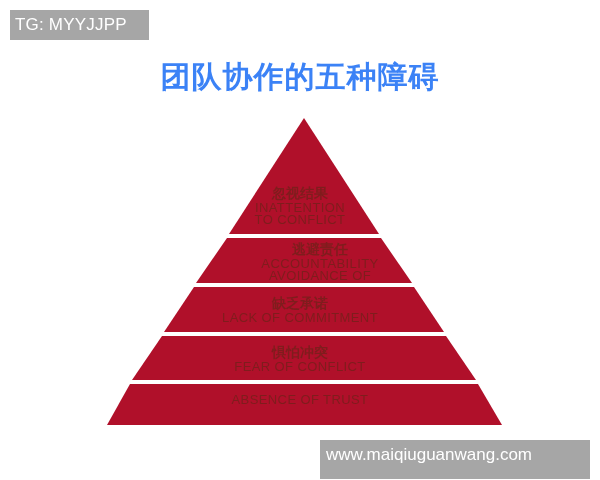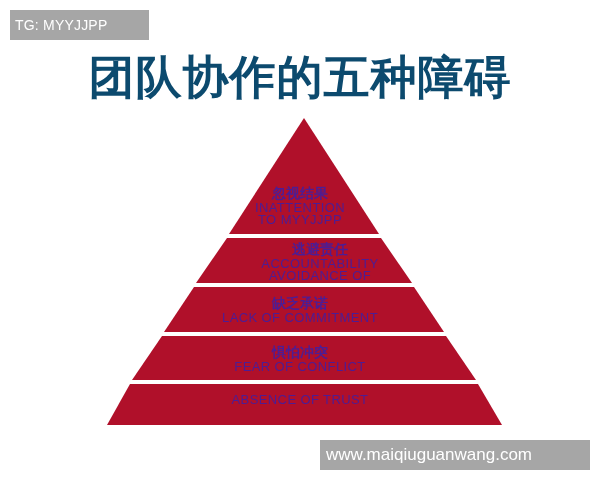--- a/index.html
+++ b/index.html
@@ -1,27 +1,27 @@
 <!DOCTYPE html>
 <html><head>
 <meta charset="utf-8">
 <style>
   html, body { margin:0; padding:0; }
   body { width:600px; height:480px; background:#ffffff; position:relative; overflow:hidden;
          font-family: "DejaVu Sans", sans-serif; }
   .tag { position:absolute; left:10px; top:10px; width:139px; height:30px; background:#a6a6a6;
-         color:#fff; font-family:"Liberation Sans", sans-serif; font-size:14px; line-height:30px;
+         color:#fff; font-family:"Liberation Sans", sans-serif; font-size:17px; line-height:30px;
          padding-left:5px; box-sizing:border-box; letter-spacing:0.2px; }
-  .title { position:absolute; left:0; width:600px; top:55px; text-align:center; font-size:46px;
-           font-weight:bold; color:#0c4a6e; letter-spacing:1px; line-height:44px; }
+  .title { position:absolute; left:0; width:600px; top:55px; text-align:center; font-size:30px;
+           font-weight:bold; color:#3b82f6; letter-spacing:1px; line-height:44px; }
   svg.pyr { position:absolute; left:0; top:0; }
-  .lbl { position:absolute; left:0; width:600px; text-align:center; color:#4c1d95; }
+  .lbl { position:absolute; left:0; width:600px; text-align:center; color:#7f1d1d; }
   .cn { font-size:14px; font-weight:bold; line-height:17px; }
   .en { font-family:"Liberation Sans", sans-serif; font-size:13px; line-height:12px; letter-spacing:0.4px; }
-  .url { position:absolute; left:320px; top:440px; width:270px; height:30px; background:#a6a6a6;
+  .url { position:absolute; left:320px; top:440px; width:270px; height:39px; background:#a6a6a6;
          color:#fff; font-family:"Liberation Sans", sans-serif; font-size:17px; line-height:30px;
          padding-left:6px; box-sizing:border-box; }
 </style>
 </head>
 <body>
 
 <div class="tag">TG: MYYJJPP</div>
 
 <div class="title">团队协作的五种障碍</div>
 
@@ -30,21 +30,21 @@
   <polygon fill="#b0102a" points="304,118 379,234 229,234"></polygon>
   <polygon fill="#b0102a" points="227,238 381,238 412,283 196,283"></polygon>
   <polygon fill="#b0102a" points="194,287 414,287 444,332 164,332"></polygon>
   <polygon fill="#b0102a" points="162,336 446,336 476,380 132,380"></polygon>
   <polygon fill="#b0102a" points="130,384 478,384 502,425 107,425"></polygon>
 </svg>
 
 <div class="lbl" style="top:185px;">
   <div class="cn">忽视结果</div>
   <div class="en">INATTENTION</div>
-  <div class="en">TO MYYJJPP</div>
+  <div class="en">TO CONFLICT</div>
 </div>
 
 <div class="lbl" style="top:241px;padding-left:20px;">
   <div class="cn">逃避责任</div>
   <div class="en">ACCOUNTABILITY</div>
   <div class="en">AVOIDANCE  OF</div>
 </div>
 
 <div class="lbl" style="top:295px;">
   <div class="cn">缺乏承诺</div>

